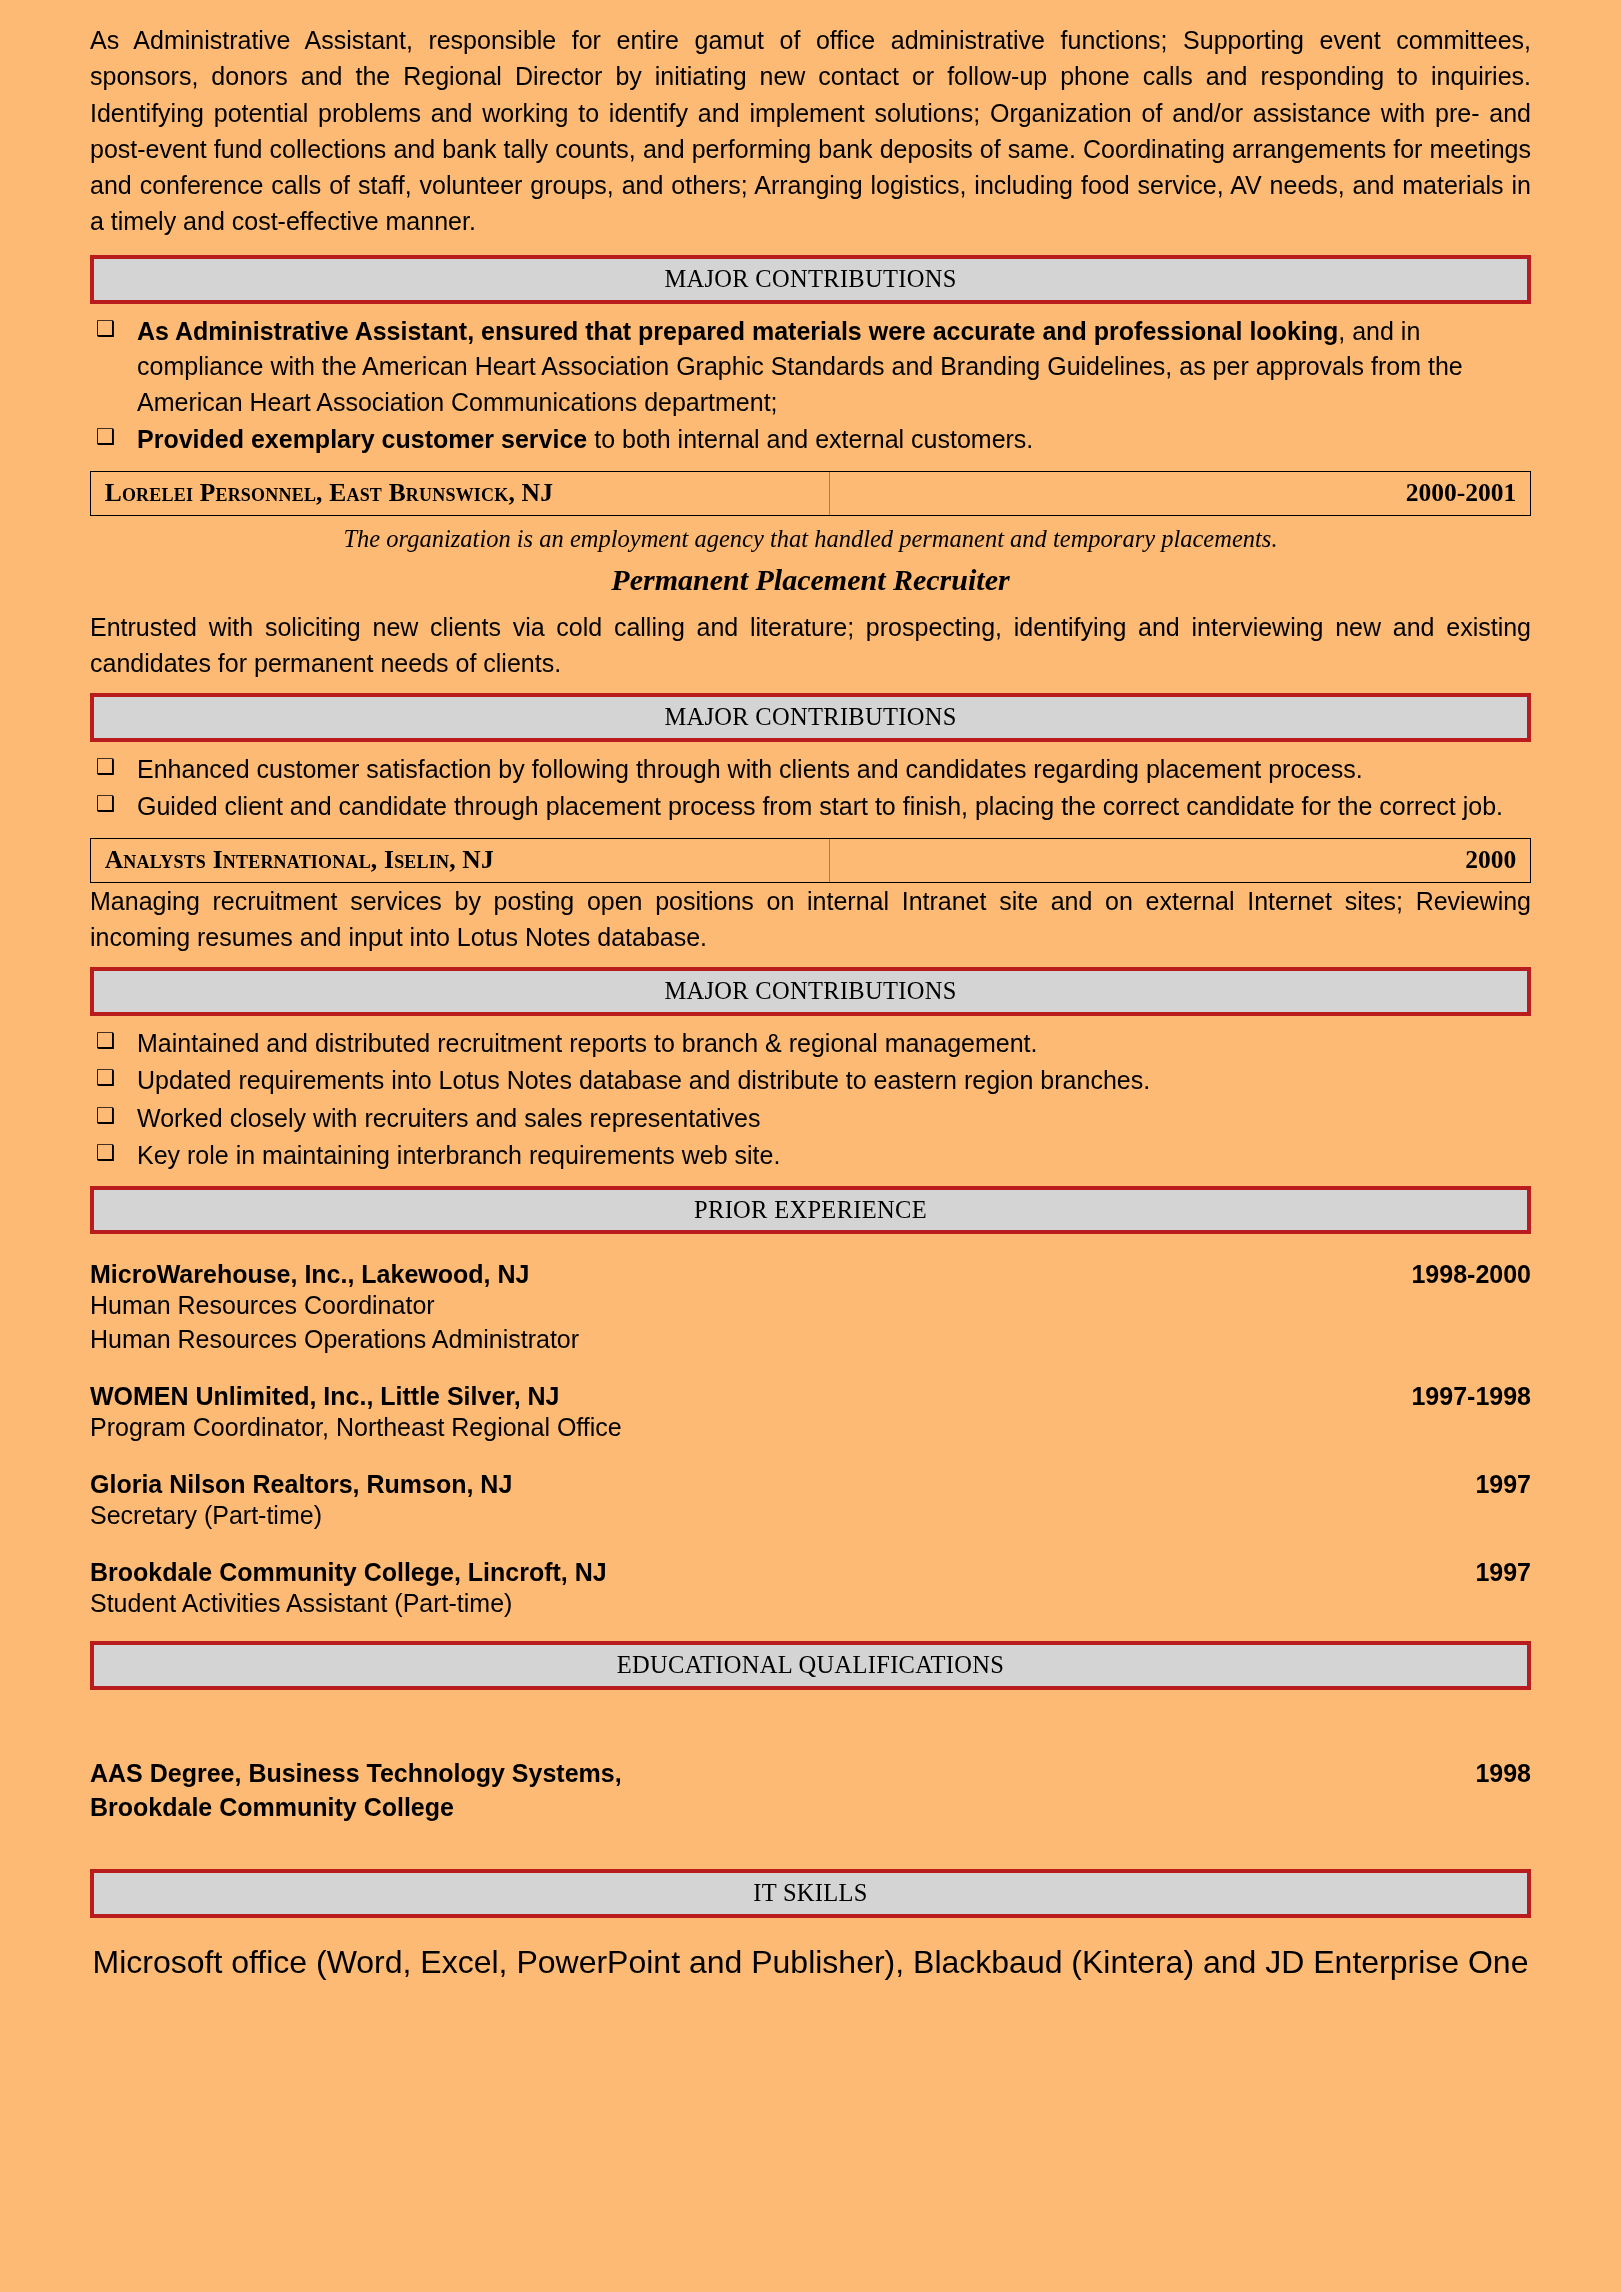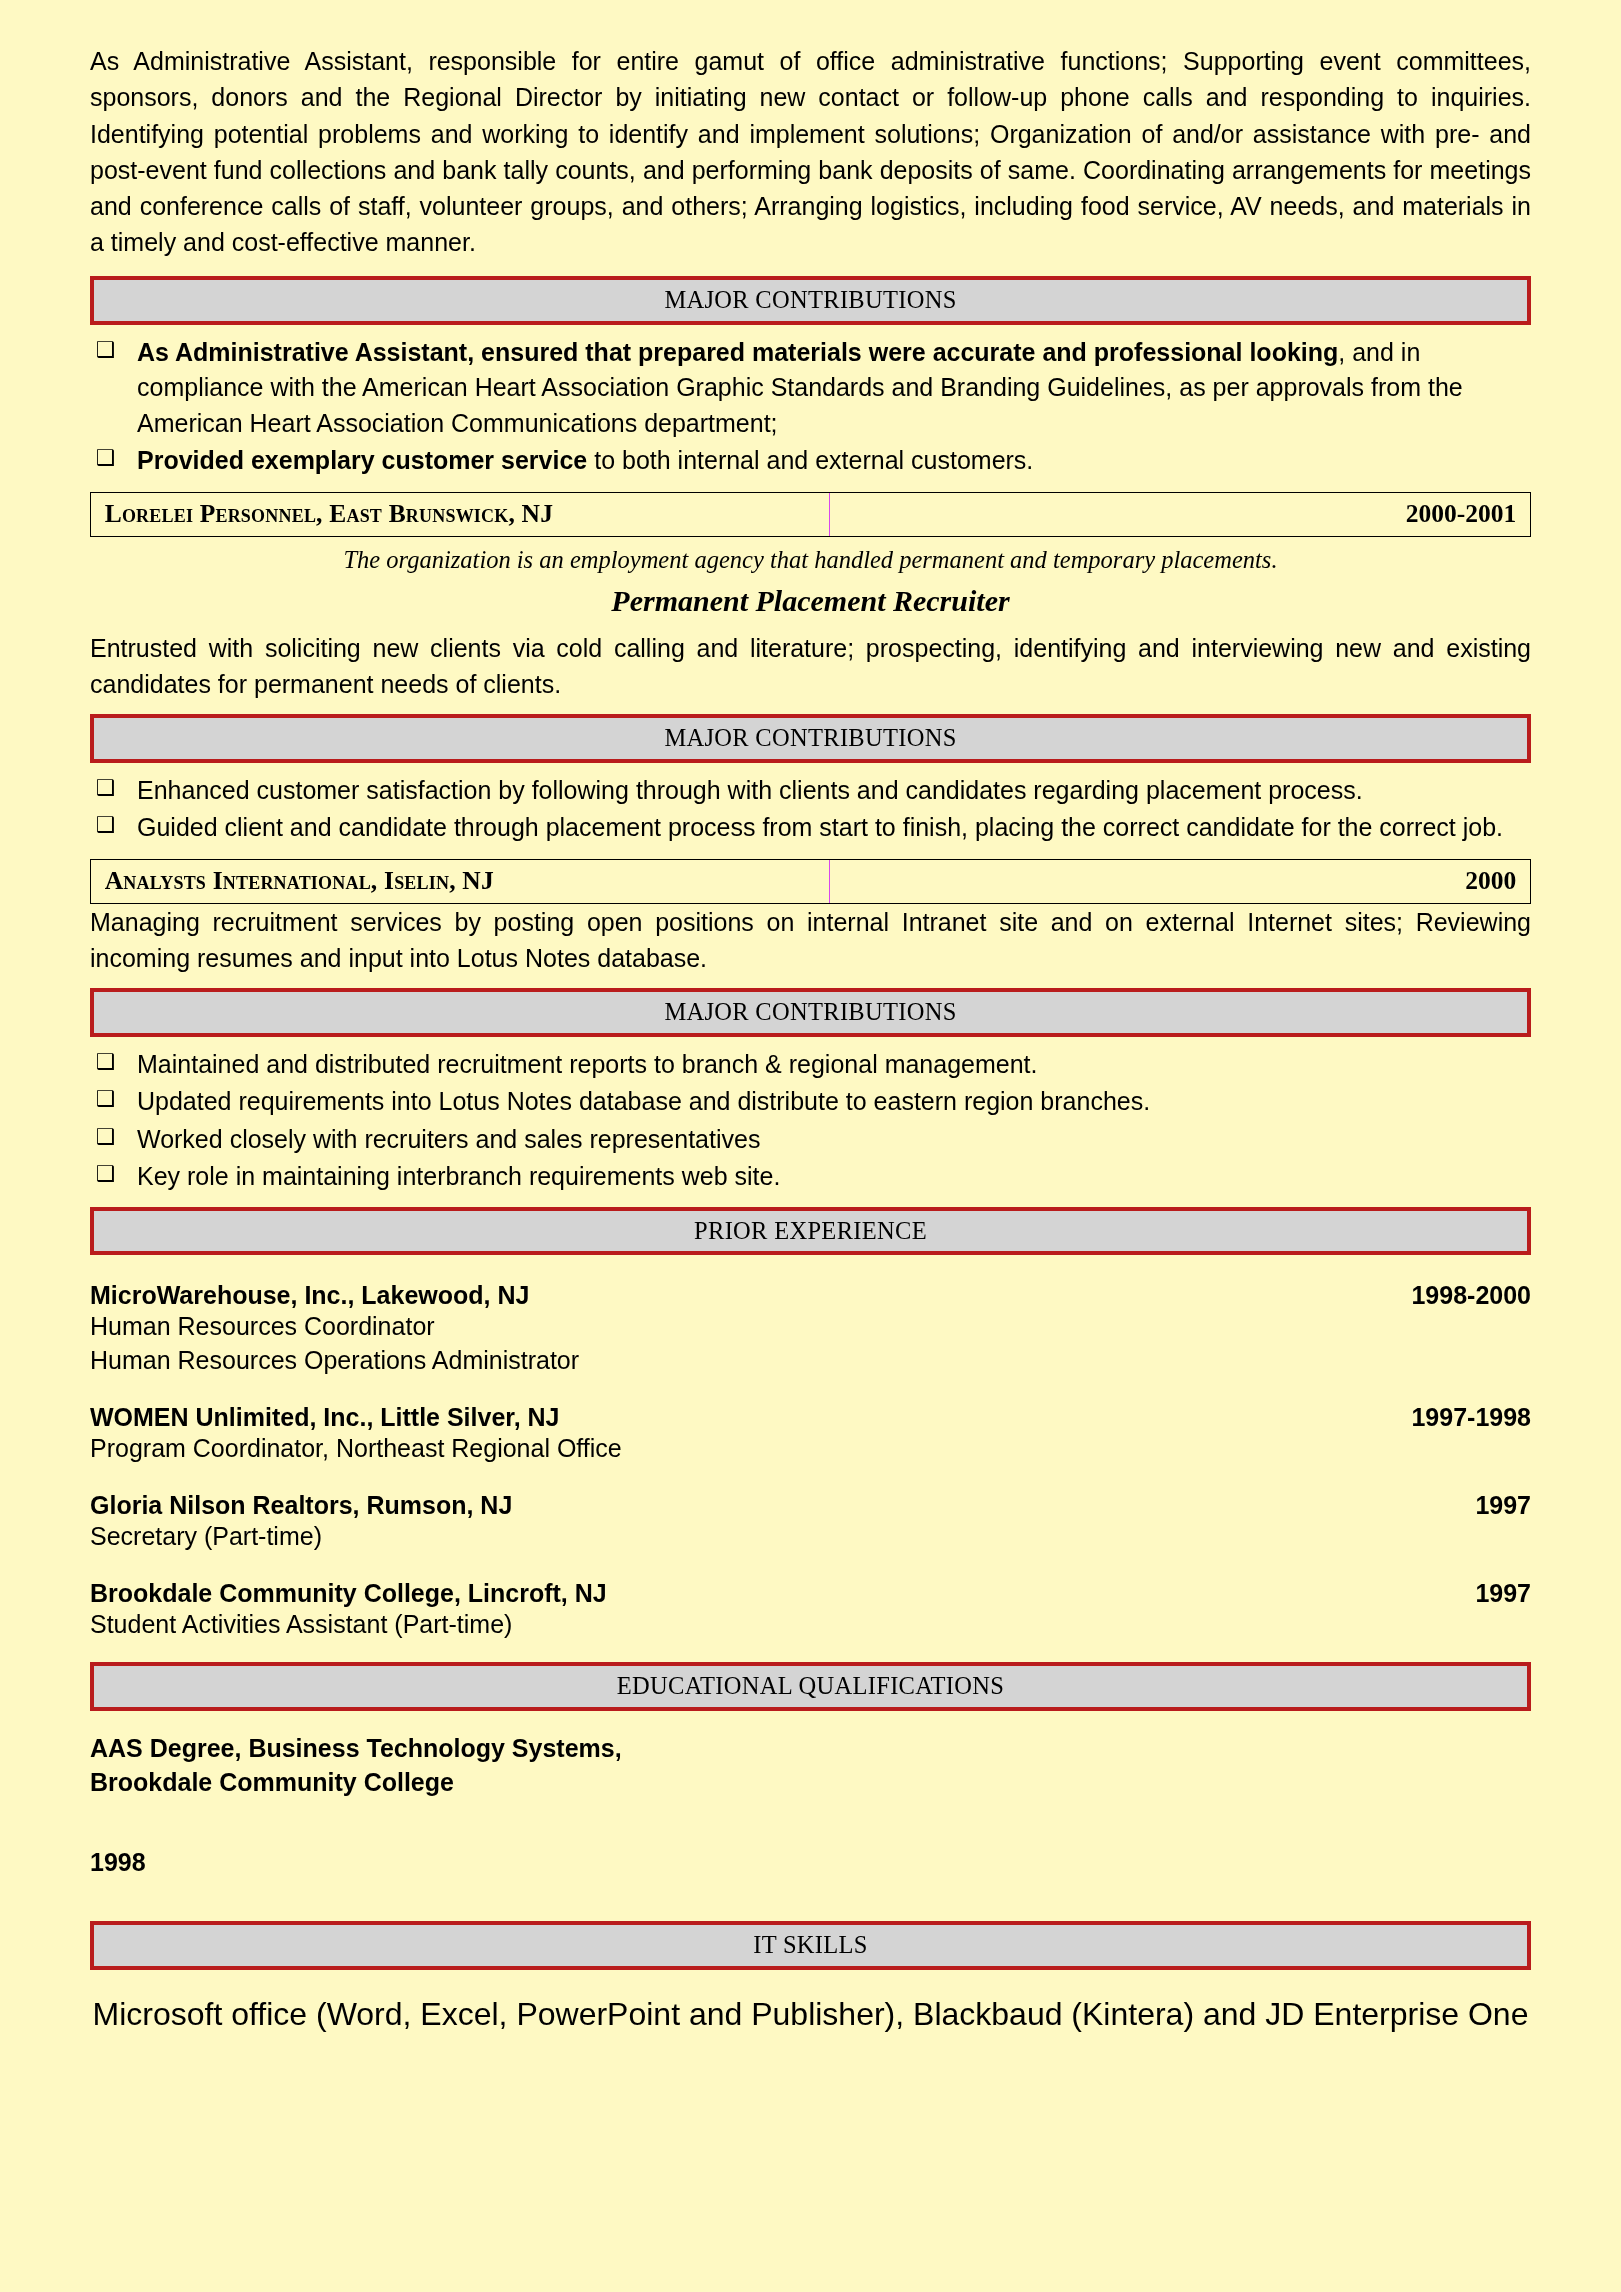--- a/index.html
+++ b/index.html
@@ -8,22 +8,22 @@
     background: #ffffff;
   }
   body {
     font-family: "Liberation Sans", sans-serif;
     color: #000000;
   }
   .page {
     width: 1621px;
     min-height: 2293px;
     box-sizing: border-box;
-    padding: 43px 90px 39px 90px;
-    background: #fef9c3;
+    padding: 22px 90px 39px 90px;
+    background: #fdba74;
     position: relative;
   }
   .para {
     font-size: 25px;
     line-height: 1.45;
     text-align: justify;
     margin: 0 0 15.7px 0;
   }
   .para.tight {
     margin-bottom: 9.8px;
@@ -120,21 +120,20 @@
   }
   .prior-sub {
     font-size: 25px;
     line-height: 1.35;
   }
   .edu-block {
     display: flex;
     justify-content: space-between;
     align-items: baseline;
     margin-top: 21.6px;
-    flex-direction: column;
   }
   .edu-left {
     font-size: 25px;
     font-weight: bold;
     line-height: 1.35;
   }
   .edu-year {
     font-size: 25px;
     font-weight: bold;
     margin-top: 48px;

